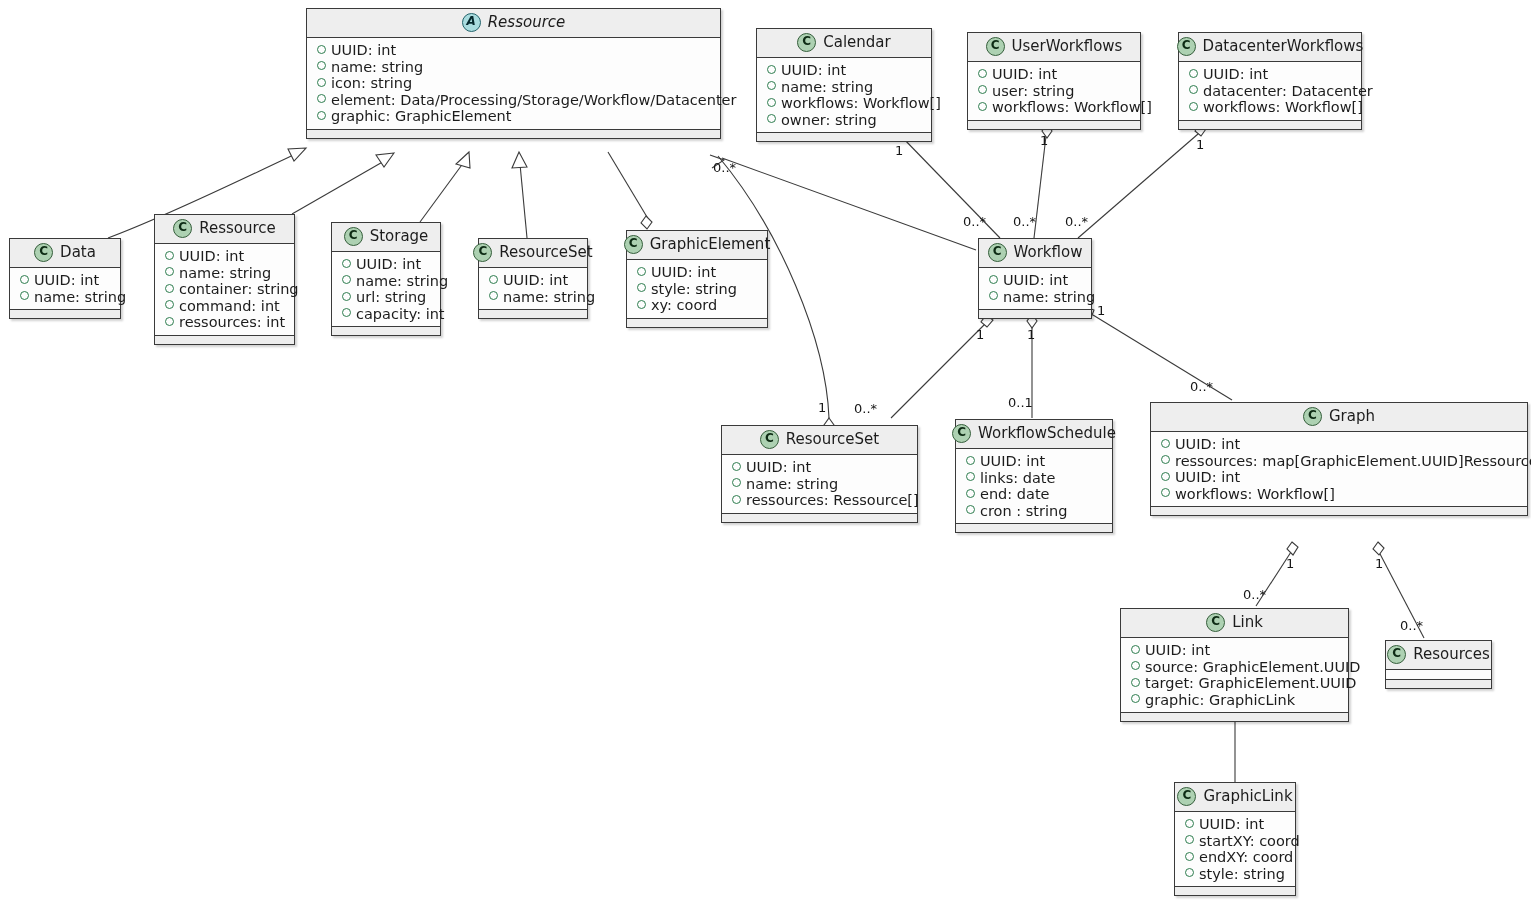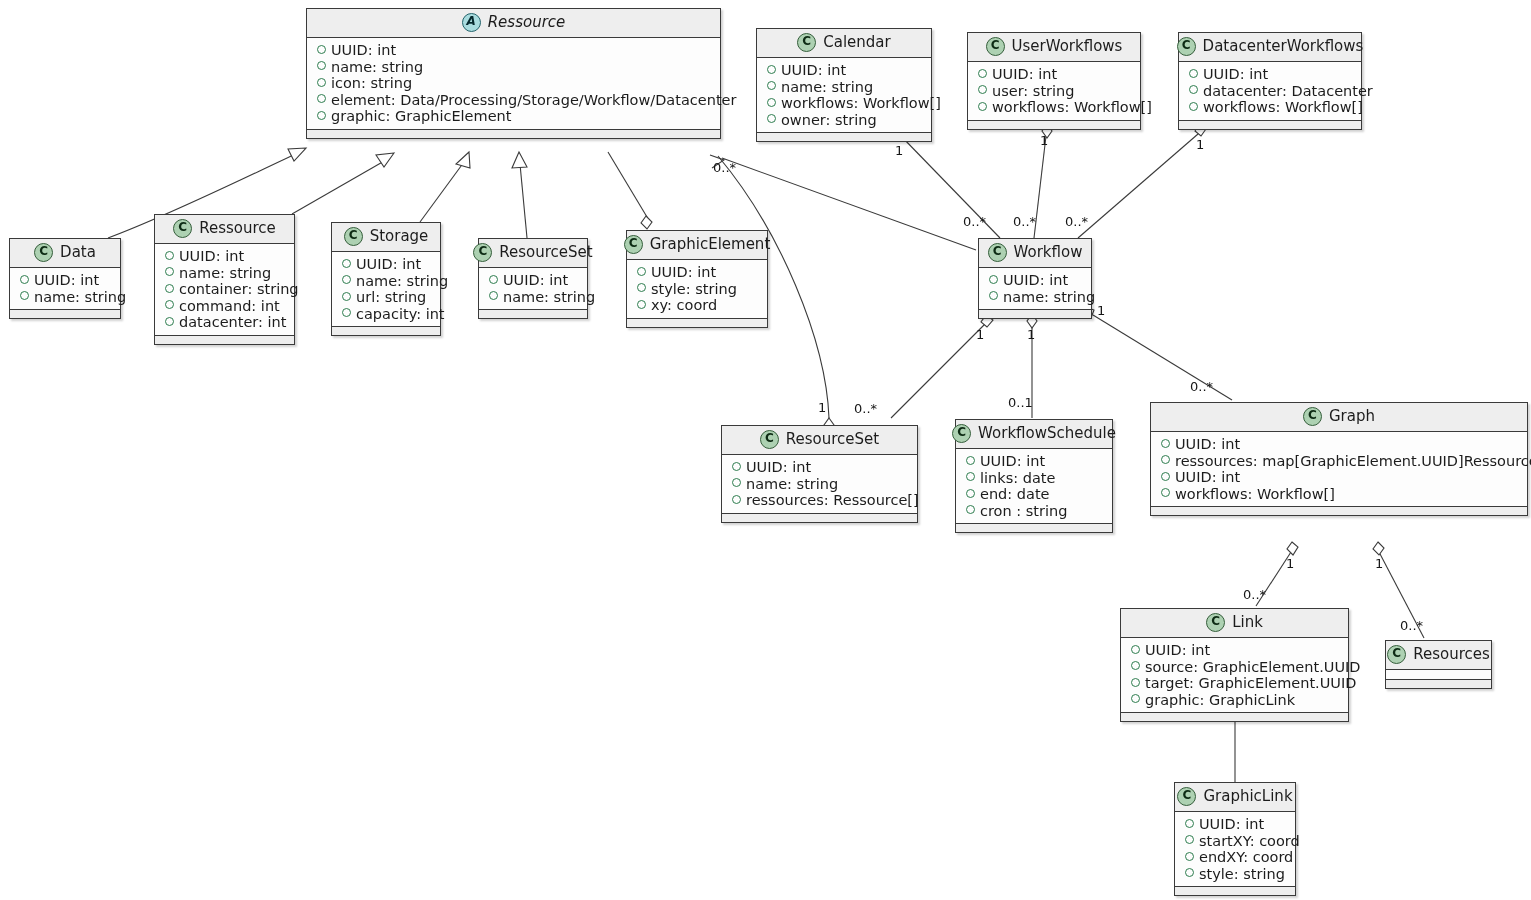--- a/index.html
+++ b/index.html
@@ -356,21 +356,21 @@
           <div class="attr">
             <span class="vis-pub"></span>
             <span>container: string</span>
           </div>
           <div class="attr">
             <span class="vis-pub"></span>
             <span>command: int</span>
           </div>
           <div class="attr">
             <span class="vis-pub"></span>
-            <span>datacenter: int</span>
+            <span>ressources: int</span>
           </div>
         </div>
         <div class="uml-footer"></div>
       </div>
       <div class="uml-class" style="left: 331px; top: 222px; width: 110px;">
         <div class="uml-header">
           <span class="stereo">C</span>
           <span class="uml-name">Storage</span>
         </div>
         <div class="uml-attrs">

